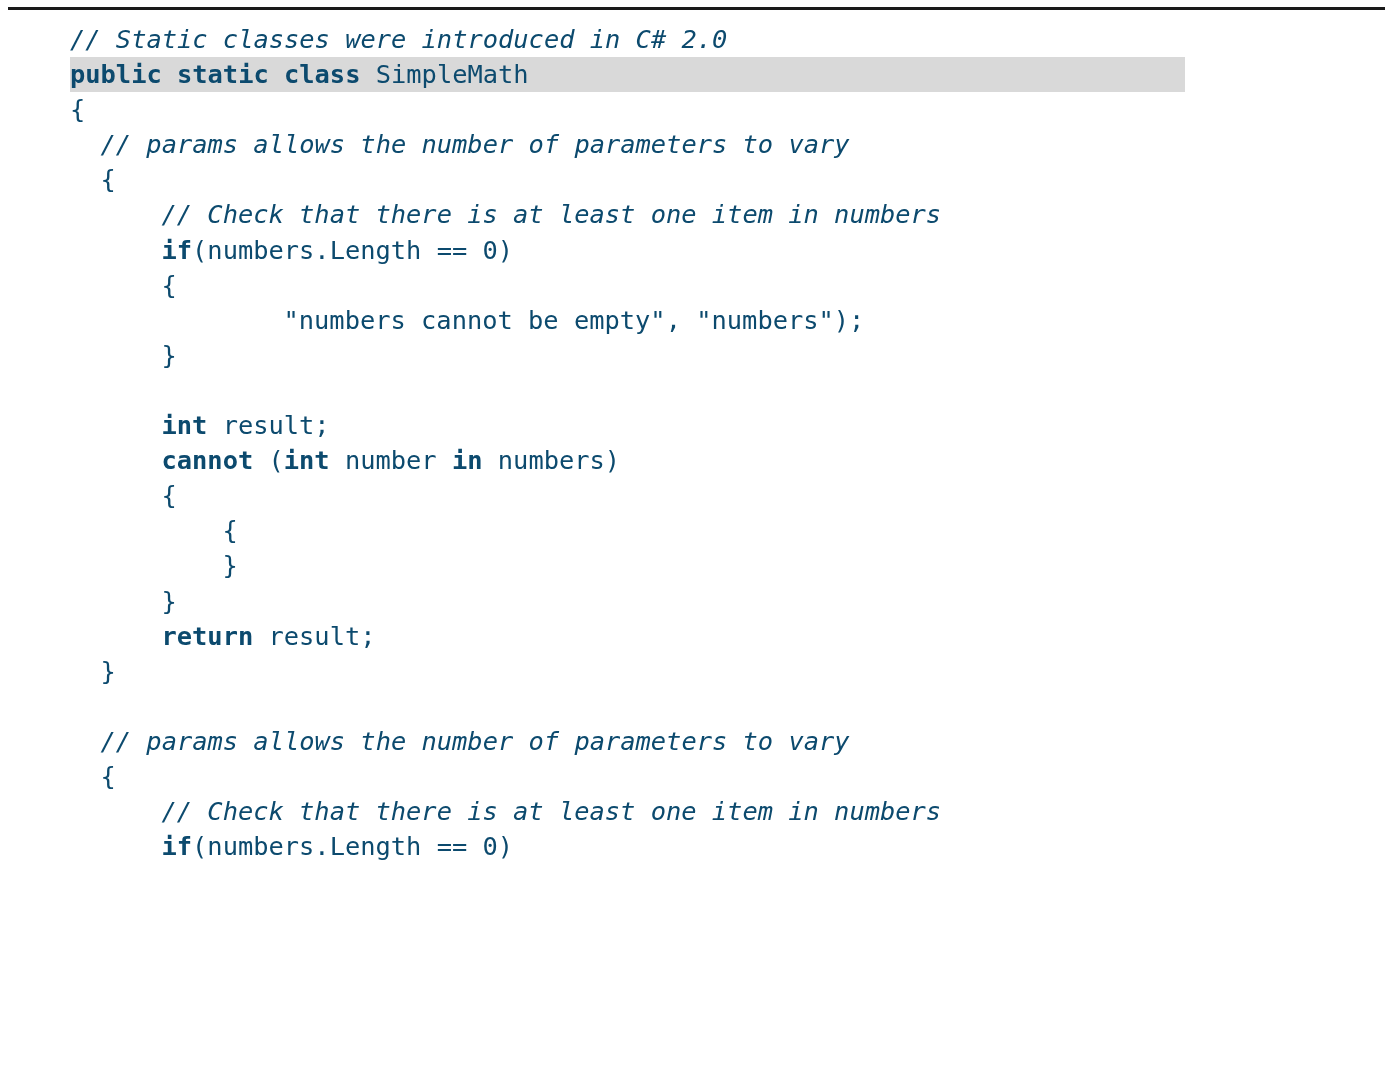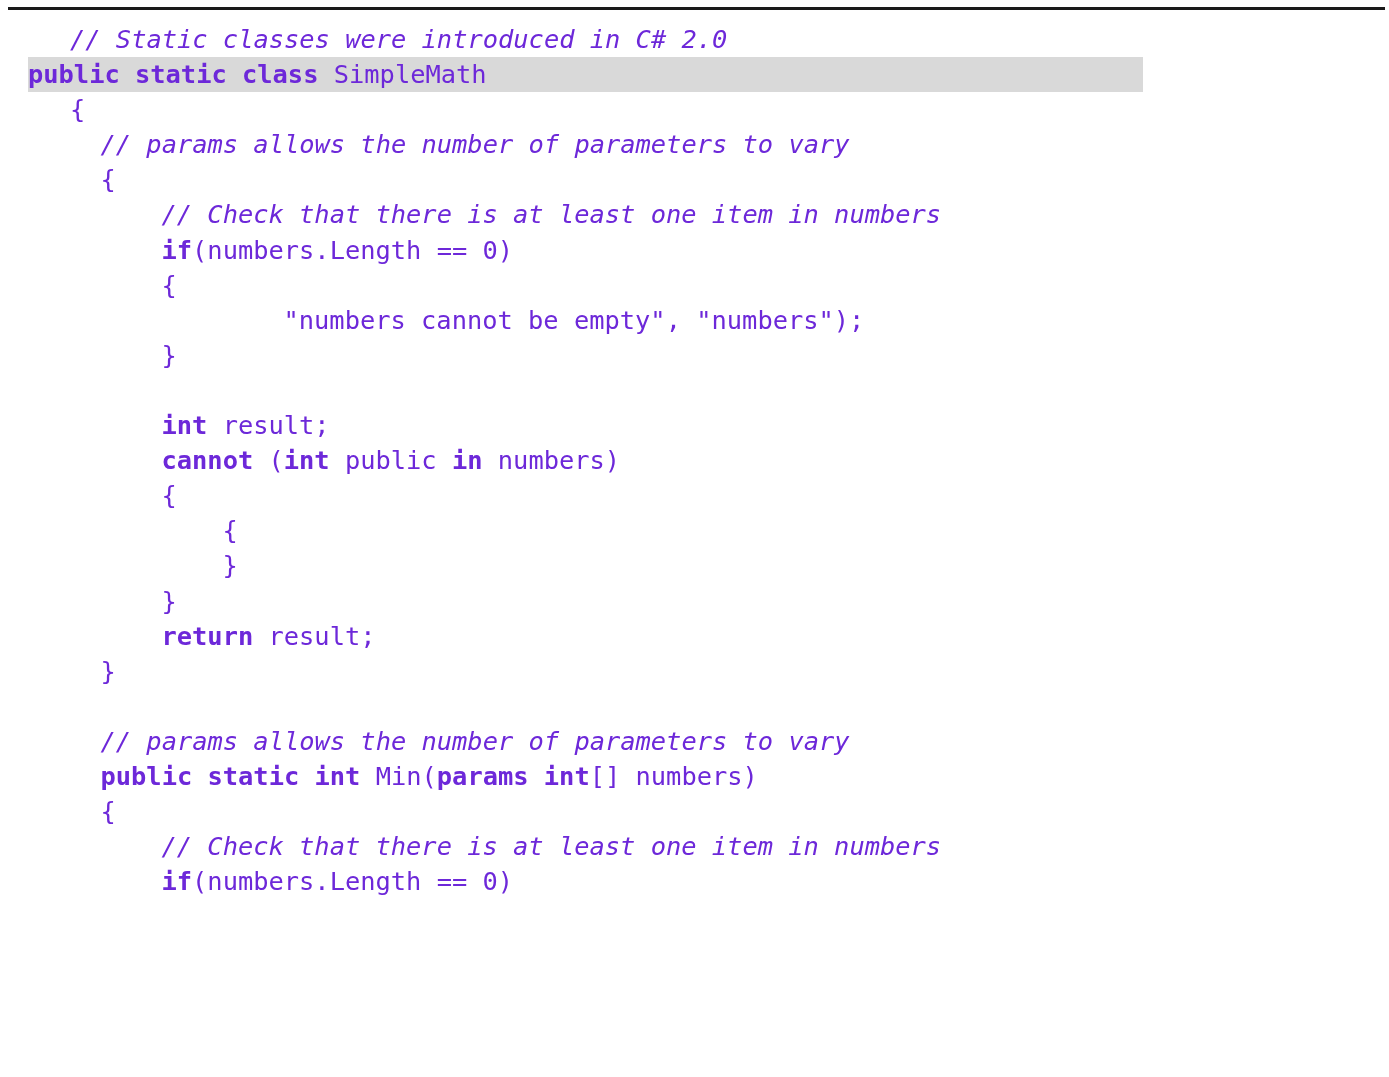--- a/index.html
+++ b/index.html
@@ -35,28 +35,28 @@
     top: 22px;
     width: 1389px;
   }
   .code-line {
     position: relative;
     height: 35.1px;
     line-height: 35.1px;
     white-space: pre;
     font-family: "DejaVu Sans Mono", monospace;
     font-size: 25.4px;
-    color: #6d28d9;
+    color: #0c4a6e;
     padding-left: 70px;
     letter-spacing: 0;
   }
   .code-line.highlight {
     background: #d9d9d9;
     width: 1115px;
-    margin-left: 28px;
+    margin-left: 70px;
     padding-left: 0;
   }
   .tok { font-family: "DejaVu Sans Mono", monospace; }
   .tok.kw {
     font-weight: bold;
   }
   .tok.cm {
     font-style: italic;
   }
   .tok.pl { font-weight: normal; font-style: normal; }
@@ -73,27 +73,26 @@
       <div class="code-line"><span style="display: inline-block; width: 0px;"></span><span class="tok pl">{</span></div>
       <div class="code-line"><span style="display: inline-block; width: 30.5px;"></span><span class="tok cm">// params allows the number of parameters to vary</span></div>
       <div class="code-line"><span style="display: inline-block; width: 30.5px;"></span><span class="tok pl">{</span></div>
       <div class="code-line"><span style="display: inline-block; width: 91.5px;"></span><span class="tok cm">// Check that there is at least one item in numbers</span></div>
       <div class="code-line"><span style="display: inline-block; width: 91.5px;"></span><span class="tok kw">if</span><span class="tok pl">(numbers.Length == 0)</span></div>
       <div class="code-line"><span style="display: inline-block; width: 91.5px;"></span><span class="tok pl">{</span></div>
       <div class="code-line"><span style="display: inline-block; width: 213.5px;"></span><span class="tok pl">"numbers cannot be empty", "numbers");</span></div>
       <div class="code-line"><span style="display: inline-block; width: 91.5px;"></span><span class="tok pl">}</span></div>
       <div class="code-line blank"><span style="display: inline-block; width: 0px;"></span><span class="tok pl"> </span></div>
       <div class="code-line"><span style="display: inline-block; width: 91.5px;"></span><span class="tok kw">int</span><span class="tok pl"> result;</span></div>
-      <div class="code-line"><span style="display: inline-block; width: 91.5px;"></span><span class="tok kw">cannot</span><span class="tok pl"> (</span><span class="tok kw">int</span><span class="tok pl"> public </span><span class="tok kw">in</span><span class="tok pl"> numbers)</span></div>
+      <div class="code-line"><span style="display: inline-block; width: 91.5px;"></span><span class="tok kw">cannot</span><span class="tok pl"> (</span><span class="tok kw">int</span><span class="tok pl"> number </span><span class="tok kw">in</span><span class="tok pl"> numbers)</span></div>
       <div class="code-line"><span style="display: inline-block; width: 91.5px;"></span><span class="tok pl">{</span></div>
       <div class="code-line"><span style="display: inline-block; width: 152.5px;"></span><span class="tok pl">{</span></div>
       <div class="code-line"><span style="display: inline-block; width: 152.5px;"></span><span class="tok pl">}</span></div>
       <div class="code-line"><span style="display: inline-block; width: 91.5px;"></span><span class="tok pl">}</span></div>
       <div class="code-line"><span style="display: inline-block; width: 91.5px;"></span><span class="tok kw">return</span><span class="tok pl"> result;</span></div>
       <div class="code-line"><span style="display: inline-block; width: 30.5px;"></span><span class="tok pl">}</span></div>
       <div class="code-line blank"><span style="display: inline-block; width: 0px;"></span><span class="tok pl"> </span></div>
       <div class="code-line"><span style="display: inline-block; width: 30.5px;"></span><span class="tok cm">// params allows the number of parameters to vary</span></div>
-      <div class="code-line"><span style="display: inline-block; width: 30.5px;"></span><span class="tok kw">public static int</span><span class="tok pl"> Min(</span><span class="tok kw">params int</span><span class="tok pl">[] numbers)</span></div>
       <div class="code-line"><span style="display: inline-block; width: 30.5px;"></span><span class="tok pl">{</span></div>
       <div class="code-line"><span style="display: inline-block; width: 91.5px;"></span><span class="tok cm">// Check that there is at least one item in numbers</span></div>
       <div class="code-line"><span style="display: inline-block; width: 91.5px;"></span><span class="tok kw">if</span><span class="tok pl">(numbers.Length == 0)</span></div>
     </div>
 </div>
 
 </body></html>

